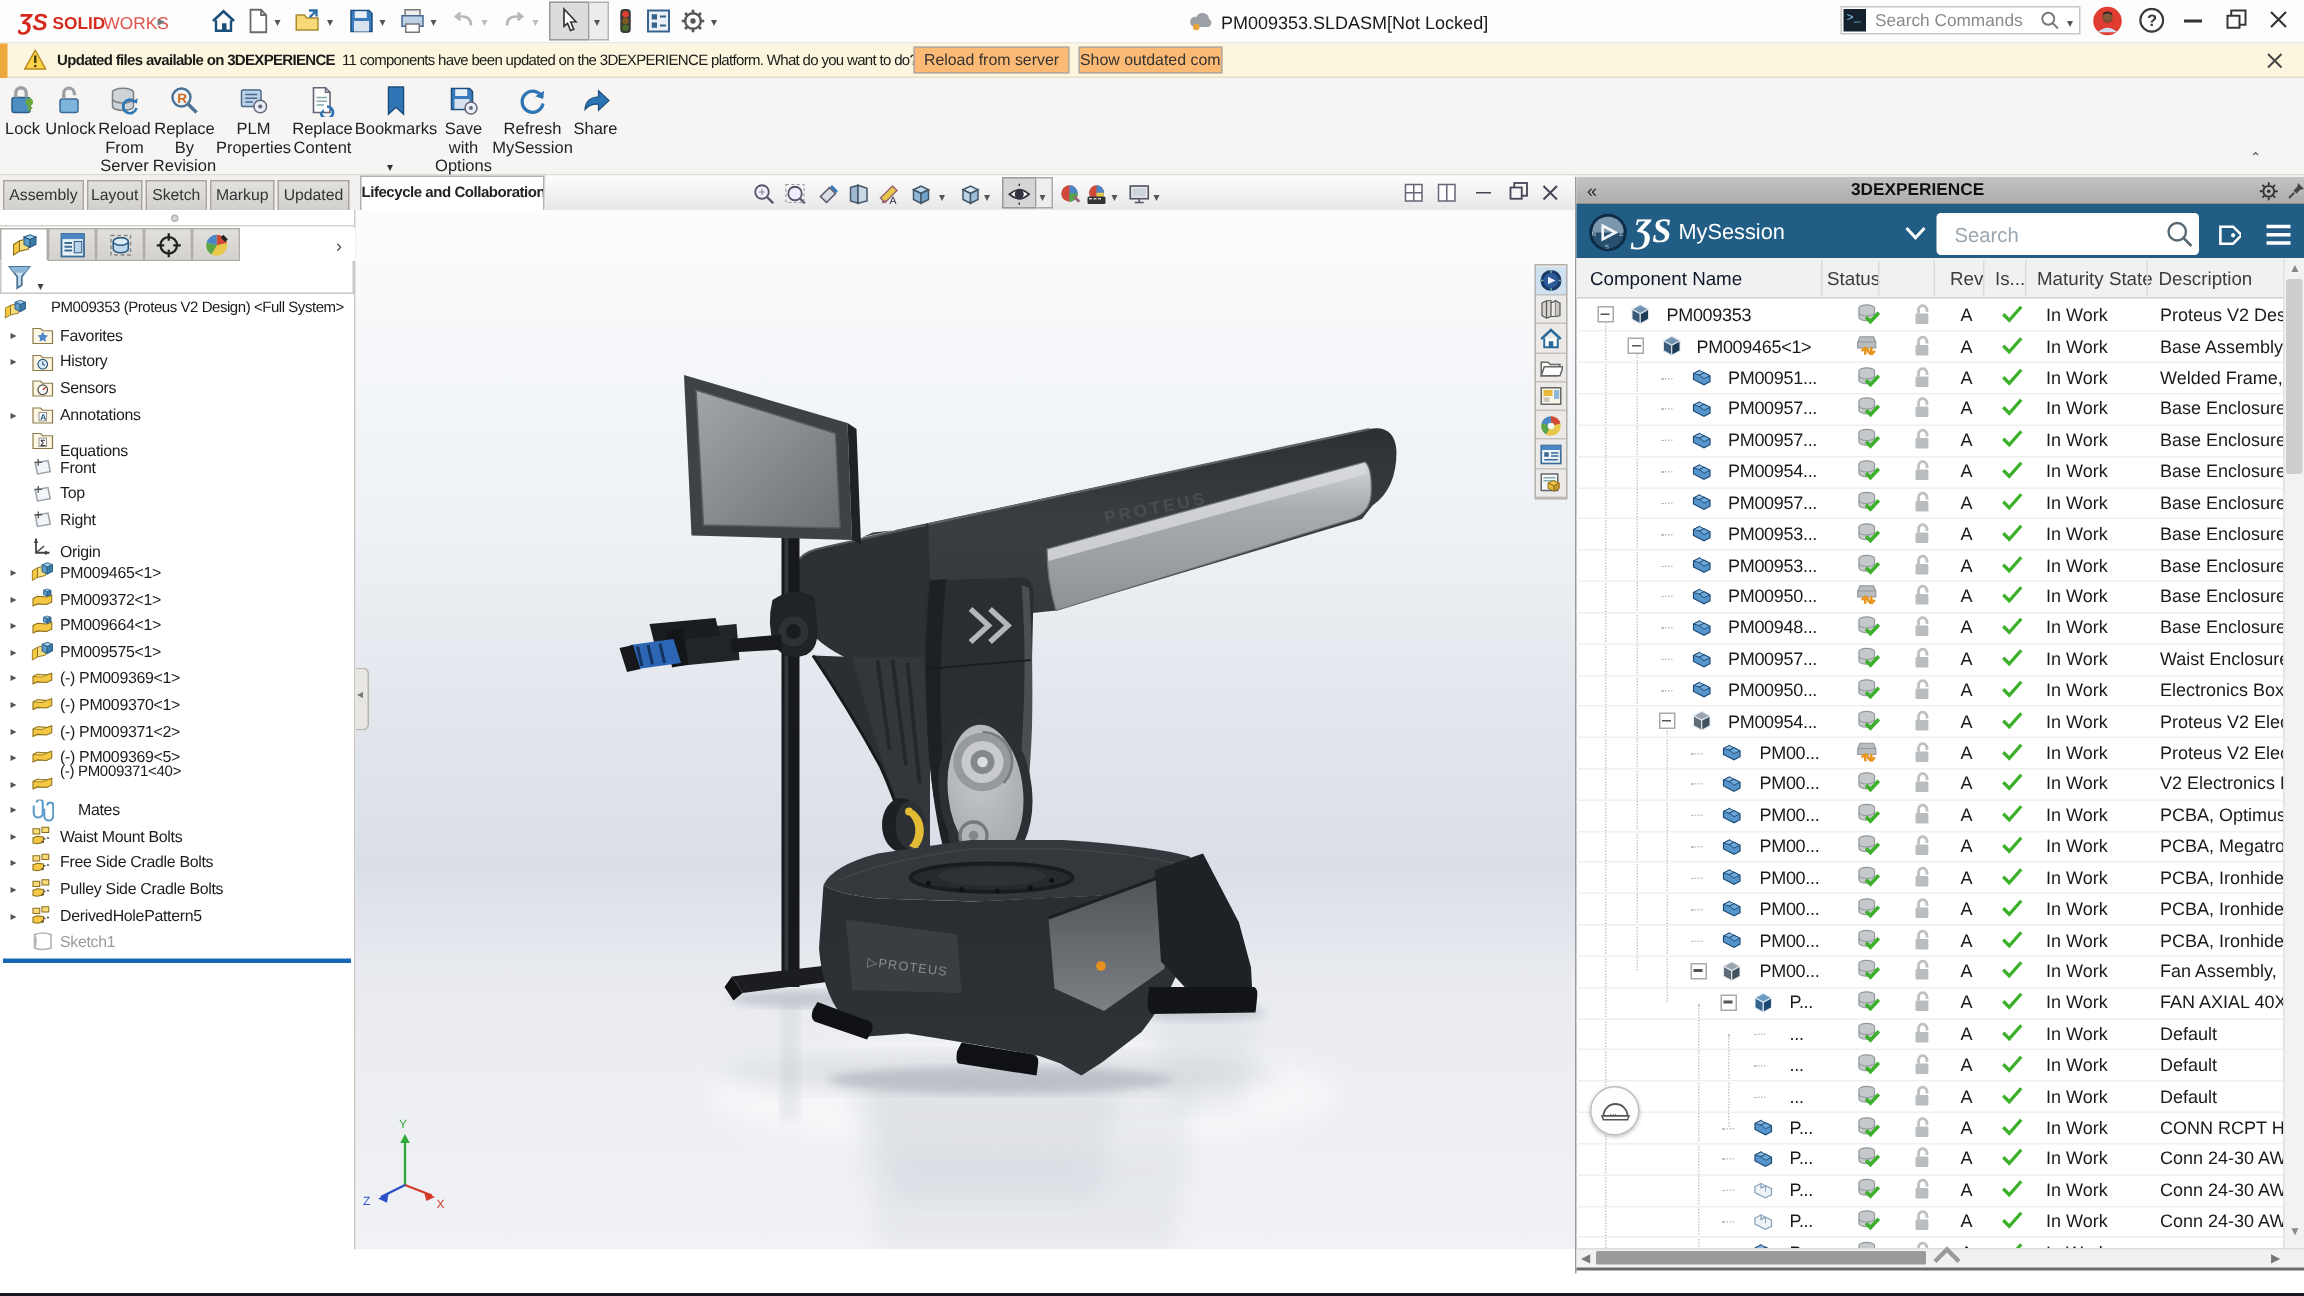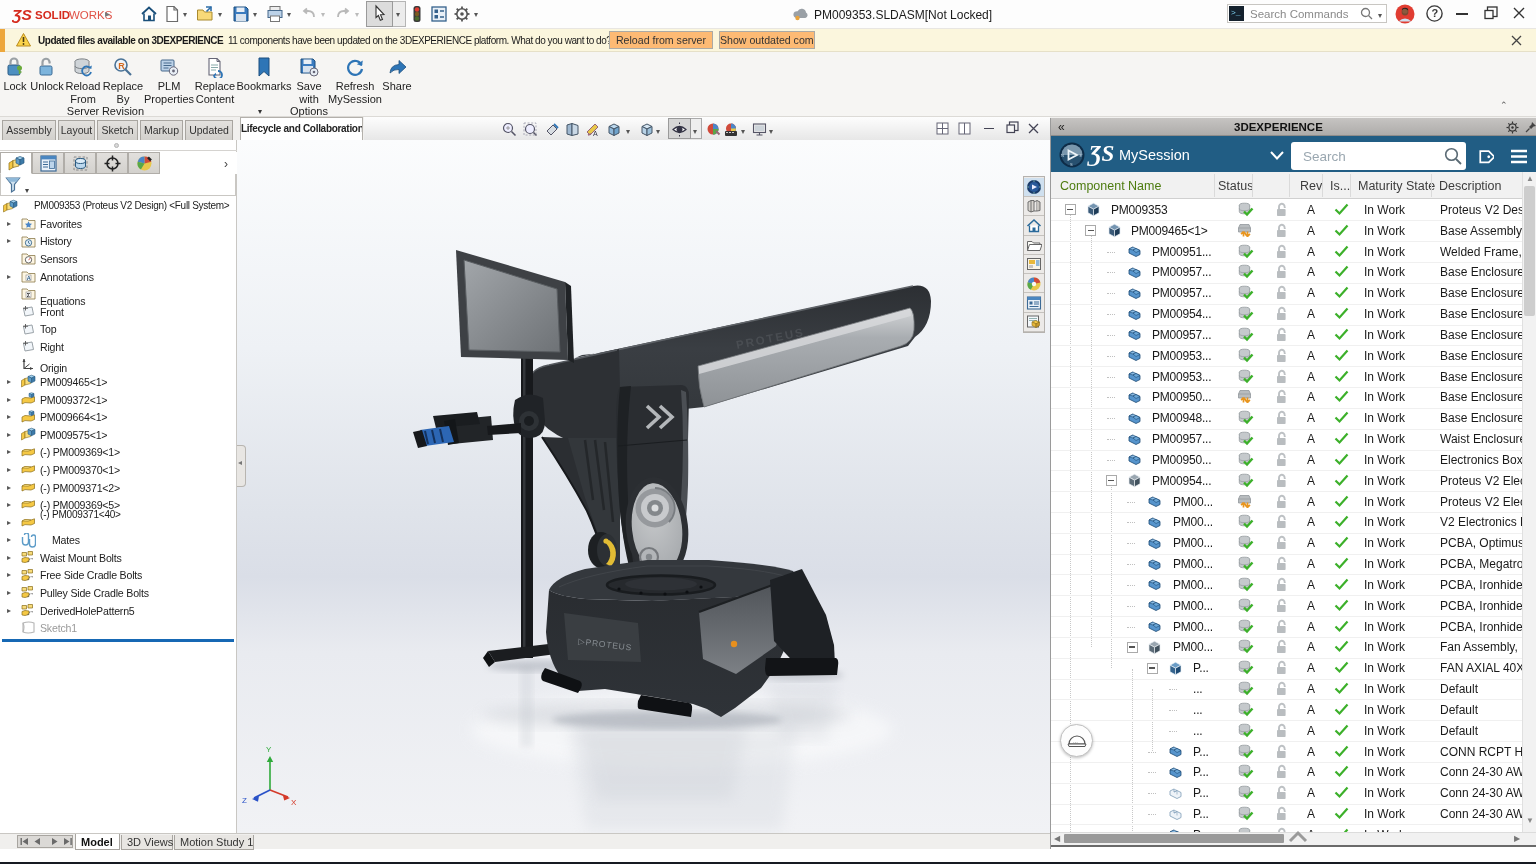--- a/index.html
+++ b/index.html
@@ -747,21 +747,21 @@
         <path d="M12 12 L17 17" stroke="#5a6a74" stroke-width="1.8"></path>
       </svg>
       <svg class="abs" style="left:424px;top:30px" width="19" height="19" viewBox="0 0 19 19">
         <path d="M2 8 L8 2 H16 V10 L10 16 Z" fill="none" stroke="#fff" stroke-width="1.7" transform="rotate(45 9.5 9.5)"></path>
         <circle cx="12" cy="6" r="1.4" fill="#fff" transform="rotate(45 9.5 9.5)"></circle>
       </svg>
       <svg class="abs" style="left:459px;top:31px" width="18" height="15" viewBox="0 0 18 15">
         <path d="M1 2 H17 M1 7.5 H17 M1 13 H17" stroke="#fff" stroke-width="2.4"></path>
       </svg>
       <div class="abs" style="left:0;top:54px;width:471px;height:27px;background:#f1f1f1;border-bottom:1px solid #d0d0d0"></div>
-      <div class="t" style="left:9px;top:61px;font-size:12.5px;color:#4d7c0f">Component Name</div>
+      <div class="t" style="left:9px;top:61px;font-size:12.5px;color:#0f172a">Component Name</div>
       <div class="t" style="left:167px;top:61px;font-size:12.5px;color:#3c3c3c">Status</div>
       <div class="t" style="left:249px;top:61px;font-size:12.5px;color:#3c3c3c">Rev</div>
       <div class="t" style="left:279px;top:61px;font-size:12.5px;color:#3c3c3c">Is...</div>
       <div class="t" style="left:307px;top:61px;font-size:12.5px;color:#3c3c3c">Maturity State</div>
       <div class="t" style="left:388px;top:61px;font-size:12.5px;color:#3c3c3c">Description</div>
       <div class="abs" style="left:163px;top:56px;width:1px;height:23px;background:#dadada"></div>
       <div class="abs" style="left:201px;top:56px;width:1px;height:23px;background:#dadada"></div>
       <div class="abs" style="left:238px;top:56px;width:1px;height:23px;background:#dadada"></div>
       <div class="abs" style="left:271px;top:56px;width:1px;height:23px;background:#dadada"></div>
       <div class="abs" style="left:299px;top:56px;width:1px;height:23px;background:#dadada"></div>
@@ -1514,32 +1514,13 @@
       </svg>
       <div class="t" style="left:463px;top:716px;font-size:8px;color:#777">▶</div>
       <div class="abs" style="left:0;top:727px;width:486px;height:1.6px;background:#6a6a6a"></div>
       <div class="abs" style="left:9px;top:606px;width:33px;height:33px;border-radius:50%;background:#fdfdfd;border:1px solid #c0c0c0;box-shadow:0 1px 3px rgba(0,0,0,0.25)"></div>
       <svg class="abs" style="left:16px;top:614px" width="20" height="17" viewBox="0 0 20 17">
         <path d="M2 12 a8 8 0 0 1 16 0 Z" fill="#fff" stroke="#555" stroke-width="1.2"></path>
         <path d="M1 12 H19 L18 14.5 H2 Z" fill="#fff" stroke="#555" stroke-width="1"></path>
         <text x="6" y="11" font-size="6" fill="#555">...</text>
       </svg>
     </div>
-    <div id="bottomtabs" class="abs">
-      <div class="abs" style="left:17px;top:1px;width:56px;height:13px;background:#dbd9d6;border:1px solid #a8a5a0"></div>
-      <svg class="abs" style="left:20px;top:3px" width="52" height="9" viewBox="0 0 52 9">
-        <g fill="#6a6a6a">
-          <path d="M1 1 v7 M8 1 L2.5 4.5 L8 8 Z"></path>
-          <rect x="0.5" y="1" width="1.4" height="7"></rect>
-          <path d="M20 1 L14.5 4.5 L20 8 Z"></path>
-          <path d="M32 1 L37.5 4.5 L32 8 Z"></path>
-          <path d="M44 1 L49.5 4.5 L44 8 Z"></path>
-          <rect x="50.4" y="1" width="1.4" height="7"></rect>
-        </g>
-      </svg>
-      <div class="abs" style="left:75px;top:0;width:45px;height:16px;background:#fff;border:1px solid #a8a5a0;border-top:none"></div>
-      <div class="t" style="left:81px;top:2px;font-size:11px;font-weight:bold;color:#111">Model</div>
-      <div class="abs" style="left:121px;top:1px;width:52px;height:15px;background:#e8e6e3;border:1px solid #a8a5a0;border-top:none"></div>
-      <div class="t" style="left:127px;top:2px;font-size:11px;color:#333">3D Views</div>
-      <div class="abs" style="left:174px;top:1px;width:80px;height:15px;background:#e8e6e3;border:1px solid #a8a5a0;border-top:none"></div>
-      <div class="t" style="left:180px;top:2px;font-size:11px;color:#333">Motion Study 1</div>
-    </div>
     <div id="bottomline" class="abs"></div>
   </div>
 </body></html>

